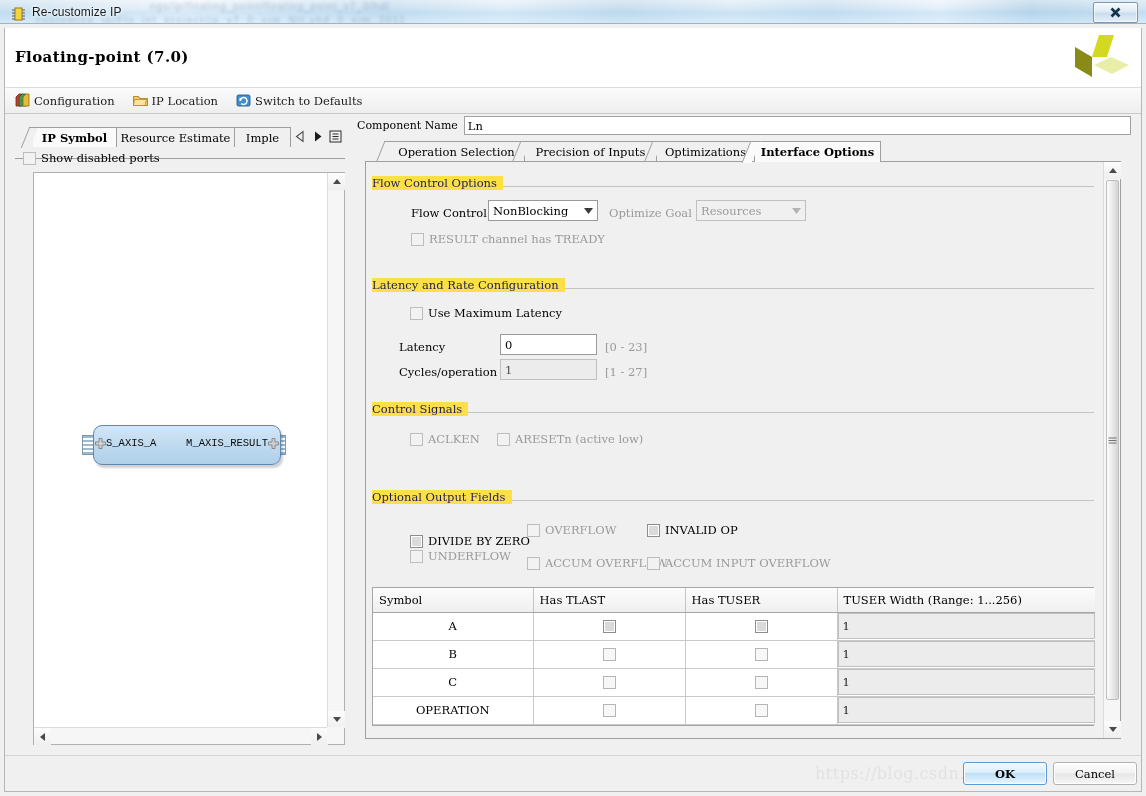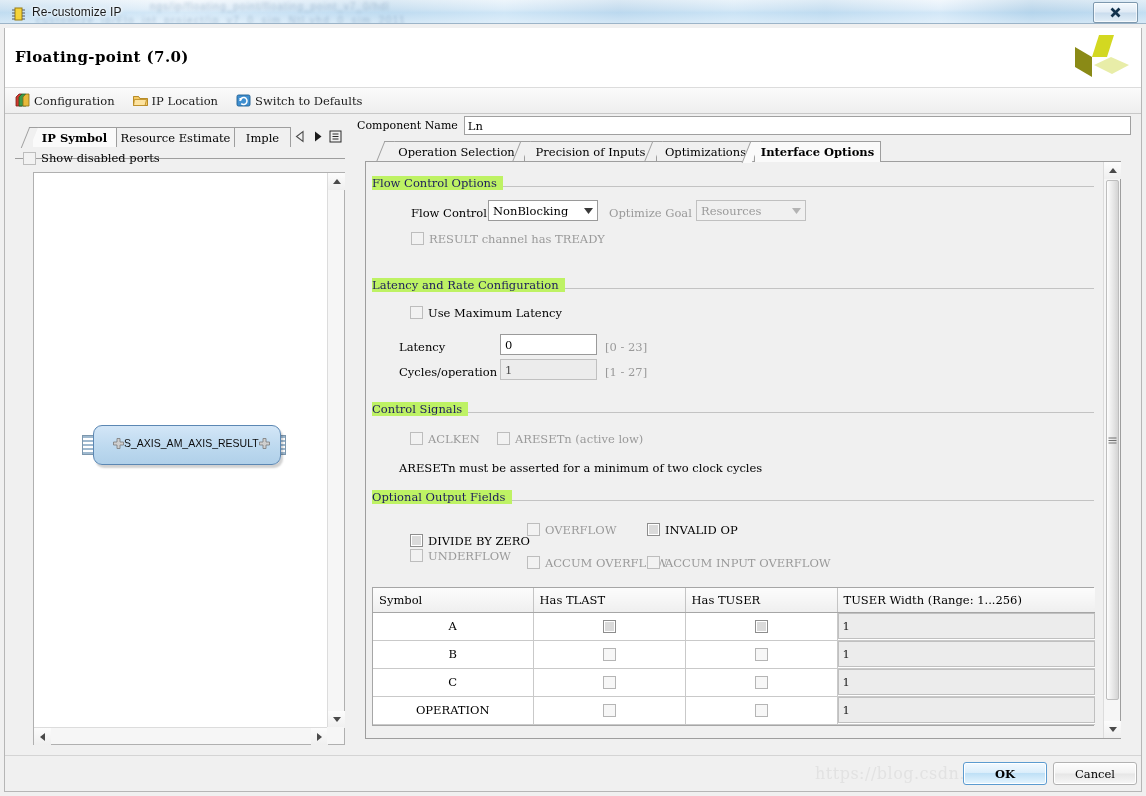--- a/index.html
+++ b/index.html
@@ -176,22 +176,22 @@
     position: absolute; left: 11px; top: 0;
     width: 188px; height: 40px;
     background: linear-gradient(to bottom, #d3e6f7 0%, #bdd9ef 55%, #b0d0e9 100%);
     border: 1px solid #5b87b3;
     border-radius: 9px;
     box-shadow: 2px 3px 2px rgba(0,0,0,0.18);
   }
   #ipblock-labels {
     position: absolute; left: 11px; top: 12px; width: 188px;
     display: flex; align-items: center; justify-content: space-between;
-    padding: 0 20px;
-    font-family: Liberation Sans, sans-serif;
+    padding: 0 2px;
+    font-family: Liberation Mono, monospace;
     font-size: 10.5px; color: #0b0b0b;
   }
   .bus-pin { width: 11px; height: 11px; flex: none; }
   .edge-conn {
     position: absolute; top: 10px;
     width: 12px; height: 20px;
     background: repeating-linear-gradient(to bottom, #9fb9cf 0, #9fb9cf 2px, #ffffff 2px, #ffffff 4px);
     border: 1px solid #7d97ad;
   }
   #edge-l { left: 0; }
@@ -284,21 +284,21 @@
     width: 738px; height: 576px;
     overflow: hidden;
   }
   #panel-inner { position: relative; width: 738px; height: 576px; }
 
   
   .grp { position: absolute; left: 6px; width: 722px; }
   .grp-title {
     position: absolute; left: 0; top: 0;
     font-family: "DejaVu Serif", serif; font-size: 11.5px;
-    color: #1c1c5c; background: #bef264;
+    color: #1c1c5c; background: #fde047;
     padding-right: 6px; z-index: 2;
   }
   .grp-line {
     position: absolute; left: 0; top: 10px; width: 722px;
     border-bottom: 1px solid #c3c3c3;
   }
 
   .fld-label {
     position: absolute;
     font-family: "DejaVu Serif", serif; font-size: 11.5px;
@@ -332,21 +332,21 @@
   .txtin {
     position: absolute; height: 21px;
     border: 1px solid #9a9a9a; background: #ffffff;
     font-family: "DejaVu Serif", serif; font-size: 11.5px;
     color: #000; padding: 0 4px; outline: none;
   }
   .txtin.dis { background: #ececec; border-color: #c0c0c0; color: #4a4a4a; }
 
   
   .cbrow {
-    position: absolute; display: flex; align-items: flex-start;
+    position: absolute; display: flex; align-items: flex-end;
     cursor: pointer; white-space: nowrap;
   }
   .cbox {
     width: 13px; height: 13px; flex: none;
     border: 1px solid #9a9a9a; background: #ffffff;
     margin-right: 5px;
   }
   .cbox.dis { border-color: #bdbdbd; background: #f2f2f2; }
   .cbox.filled { background: #dadada; border-color: #8d8d8d;
                  box-shadow: inset 0 0 0 1px #ffffff; }
@@ -680,21 +680,20 @@
                 <span class="grp-title">Control Signals</span>
               </div>
               <div class="cbrow" style="left:44px; top:270px;">
                 <span class="cbox dis"></span>
                 <span class="cblabel dis">ACLKEN</span>
               </div>
               <div class="cbrow" style="left:131px; top:270px;">
                 <span class="cbox dis"></span>
                 <span class="cblabel dis">ARESETn (active low)</span>
               </div>
-              <span class="fld-label" style="left:33px; top:299px;">ARESETn must be asserted for a minimum of two clock cycles</span>
 
               <div class="grp" style="top:328px;">
                 <span class="grp-line"></span>
                 <span class="grp-title">Optional Output Fields</span>
               </div>
               <div class="cbrow" style="left:44px; top:359px;margin-top:28px;">
                 <span class="cbox dis"></span>
                 <span class="cblabel dis">UNDERFLOW</span>
               </div>
               <div class="cbrow" style="left:161px; top:361px;">

